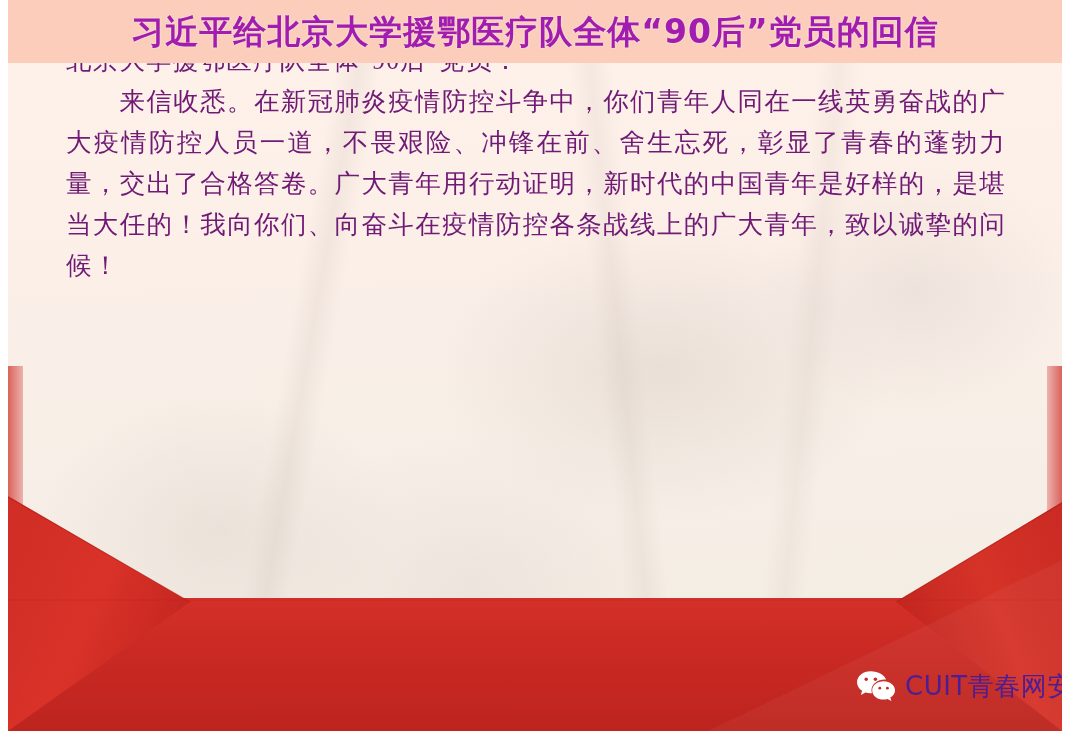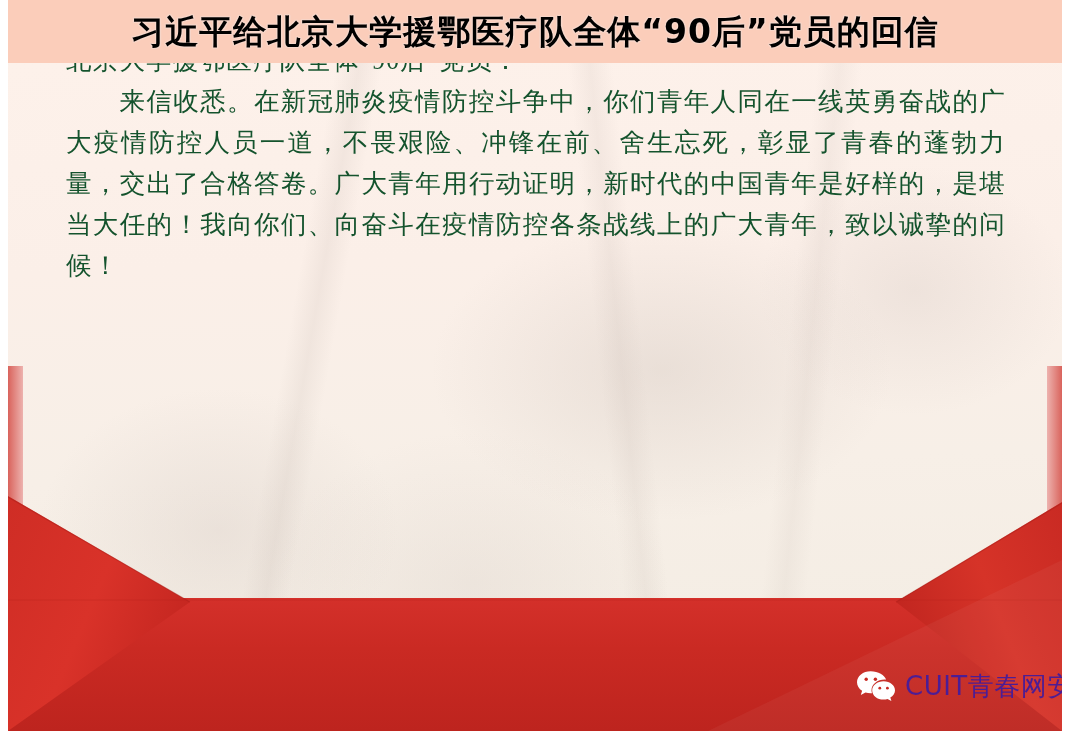--- a/index.html
+++ b/index.html
@@ -42,21 +42,21 @@
     left: 0;
     top: 0;
     width: 1054px;
     height: 63px;
     line-height: 63px;
     text-align: center;
     font-family: "DejaVu Sans", "Liberation Sans", sans-serif;
     font-size: 33px;
     font-weight: bold;
     letter-spacing: 1px;
-    color: #000000;
+    color: #a21caf;
     text-shadow:
        1.4px 0 0 #f7d6c9,
       -1.4px 0 0 #f7d6c9,
        0 1.4px 0 #f7d6c9,
        0 -1.4px 0 #f7d6c9,
        1px 1px 0 #f7d6c9,
       -1px 1px 0 #f7d6c9,
        1px -1px 0 #f7d6c9,
       -1px -1px 0 #f7d6c9;
     white-space: nowrap;
@@ -89,21 +89,21 @@
 
   
   .letter-text {
     position: absolute;
     left: 58px;
     top: 40px;
     width: 940px;
     font-family: "Liberation Serif", "DejaVu Serif", serif;
     font-size: 25.5px;
     line-height: 41px;
-    color: #14532d;
+    color: #701a75;
     letter-spacing: 1.2px;
     text-align: justify;
     z-index: 12;
   }
   .letter-text p {
     margin: 0 0 0 0;
   }
   .indent { text-indent: 2.1em; }
   .sig-line {
     margin-top: 4px;

